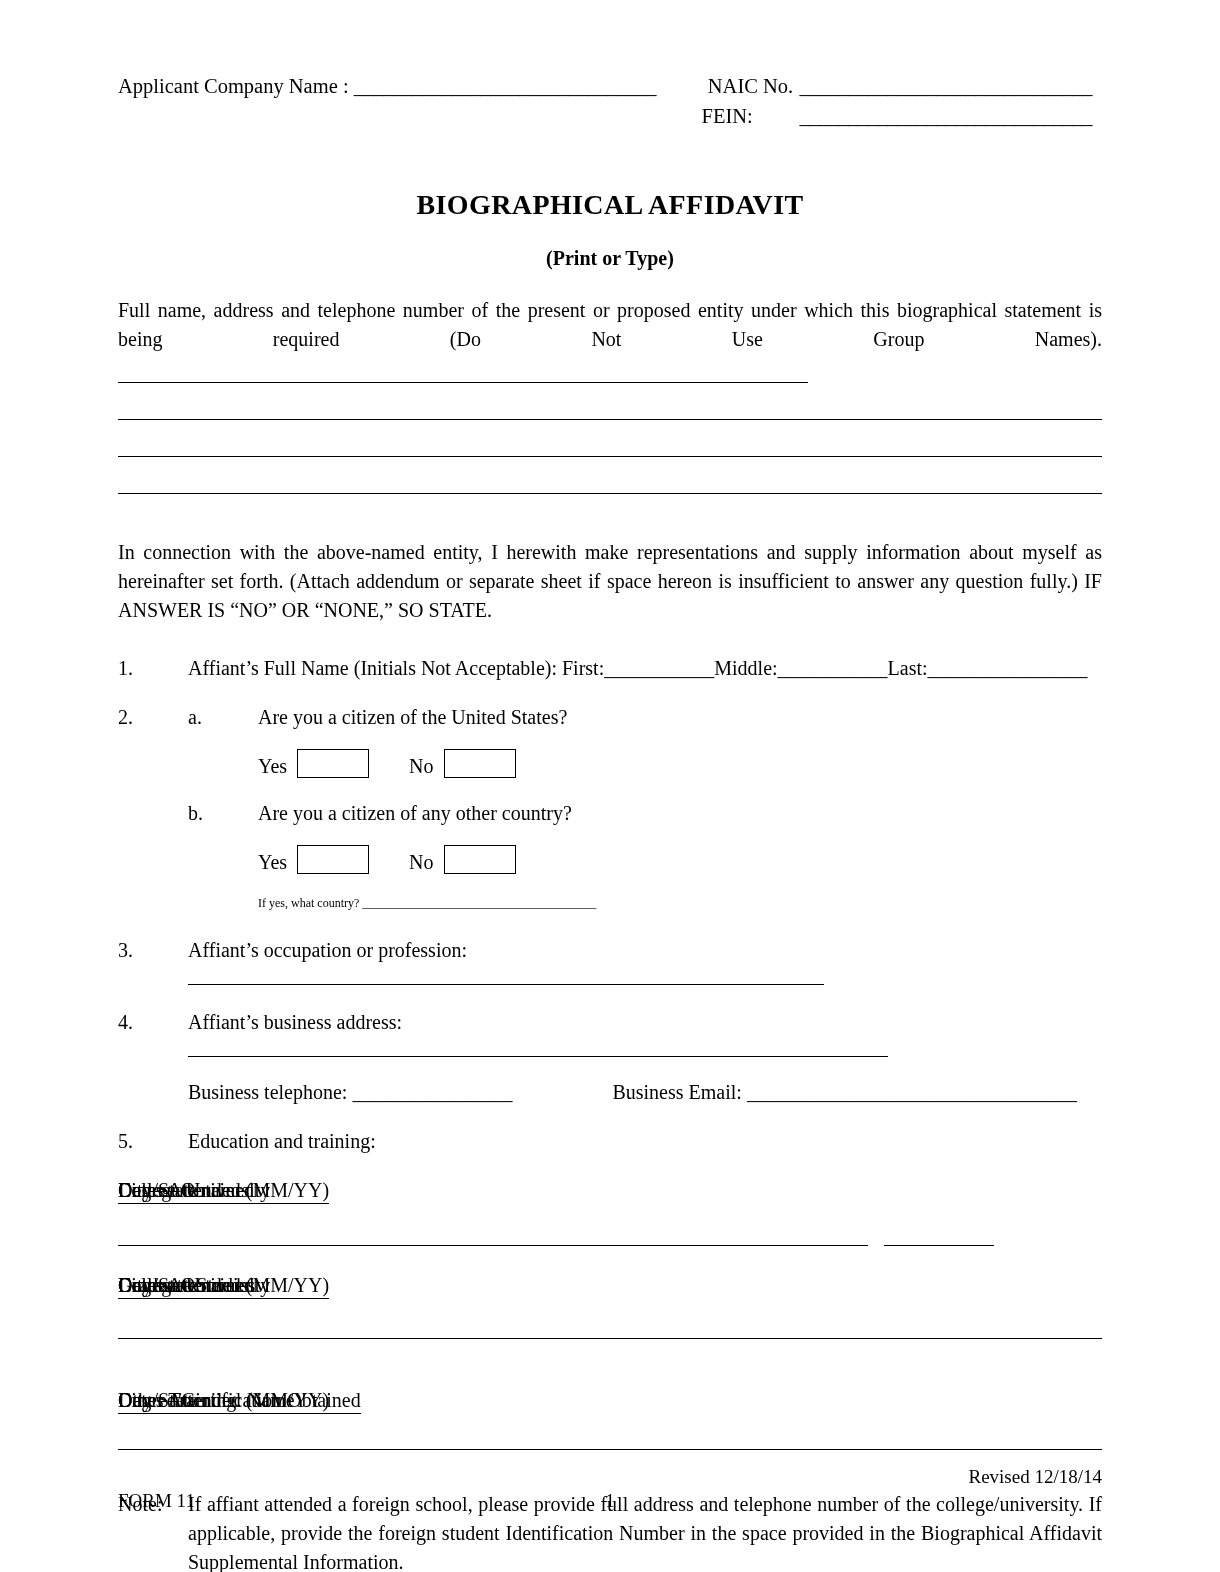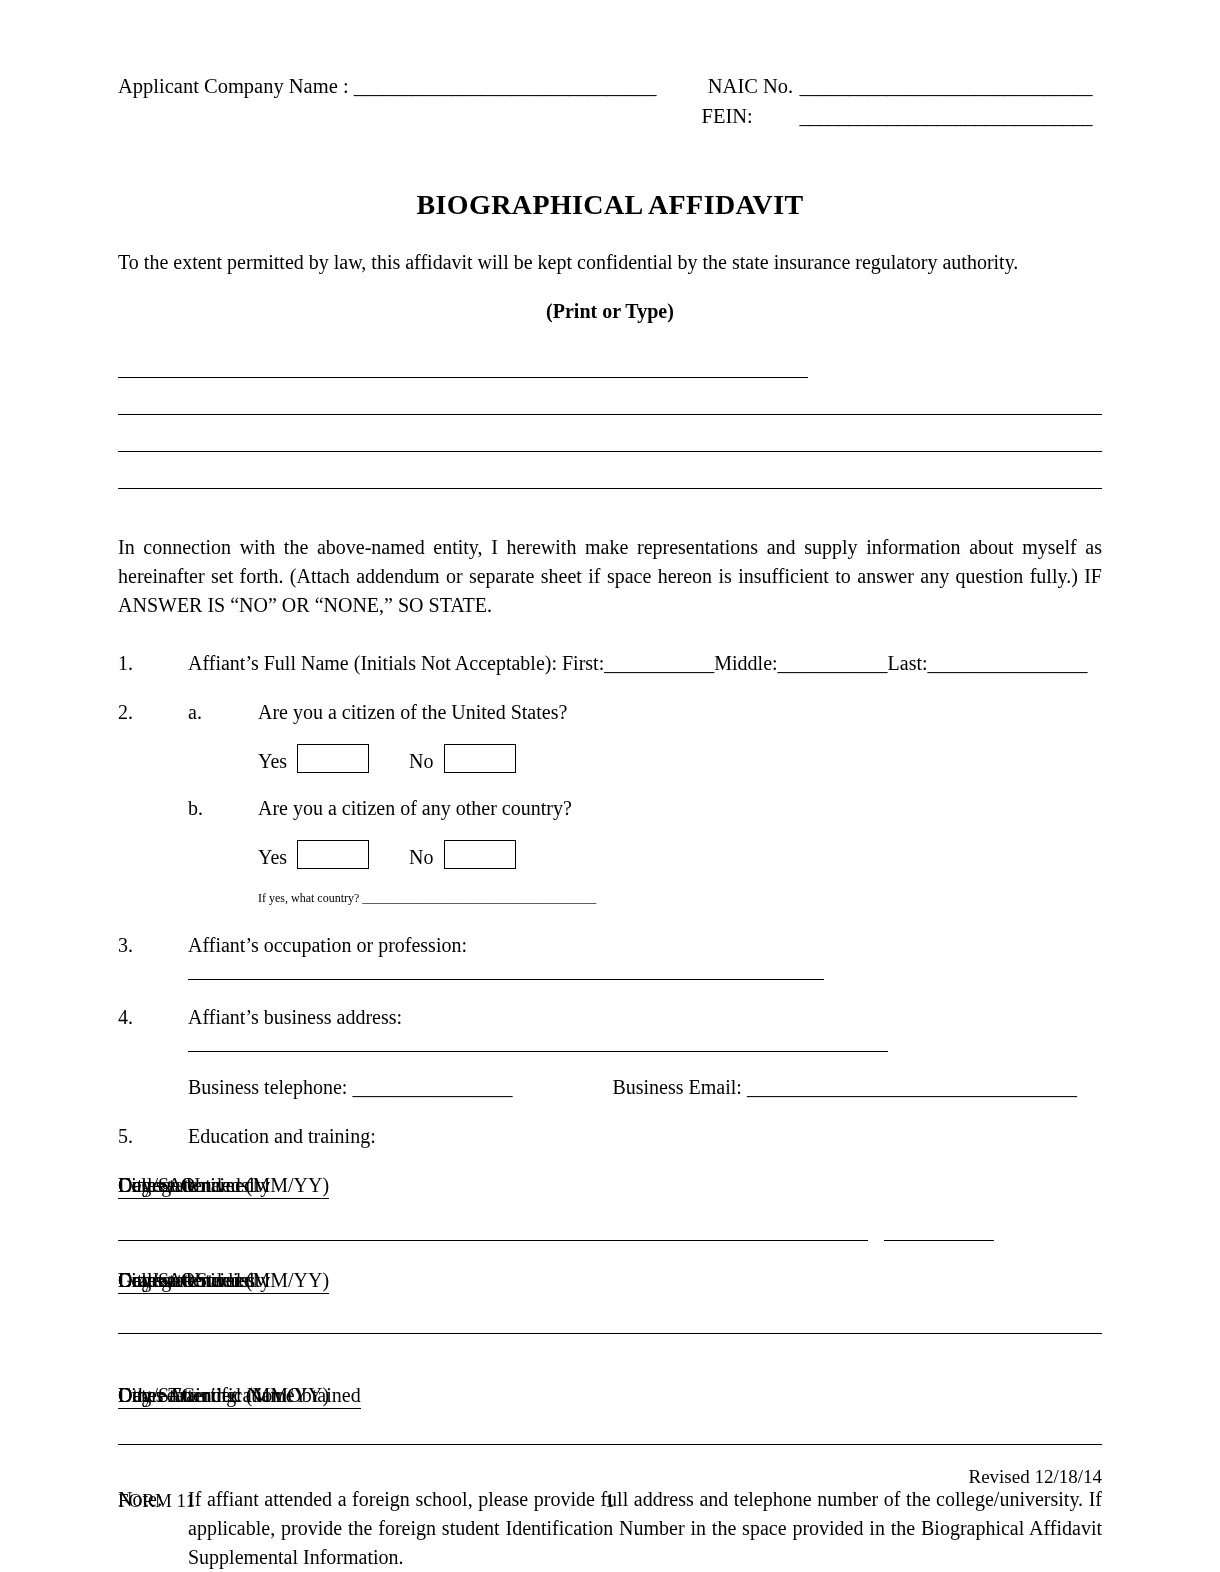--- a/index.html
+++ b/index.html
@@ -218,26 +218,25 @@
       </div>
       <div class="hdr-right-line">
         <span class="hdr-label-fein">FEIN:</span>
           <span class="dotline">______________________________</span>
       </div>
     </div>
   </div>
 
   <div class="doc-title">BIOGRAPHICAL AFFIDAVIT</div>
 
-  <div class="intro">To the extent permitted by law, this affidavit will be kept confidential by the state insurance regulatory authority.</div>
 
   <div class="print-type">(Print or Type)</div>
 
   <div class="para j">
-    <span class="underline-fill" style="width:690px"></span>
+    <span>Full name, address and telephone number of the present or proposed entity under which this biographical statement is being required (Do Not Use Group Names).</span><span class="underline-fill" style="width:690px"></span>
   </div>
   <div class="blank-rule w-full"></div>
   <div class="blank-rule w-full"></div>
   <div class="blank-rule w-full"></div>
 
   <div class="para j" style="margin-top:44px">In connection with the above-named entity, I herewith make representations and supply information about myself as hereinafter set forth. (Attach addendum or separate sheet if space hereon is insufficient to answer any question fully.) IF ANSWER IS “NO” OR “NONE,” SO STATE.</div>
 
   <div class="item" style="margin-top:32px">
     <div class="num">1.</div>
     <div class="body">

